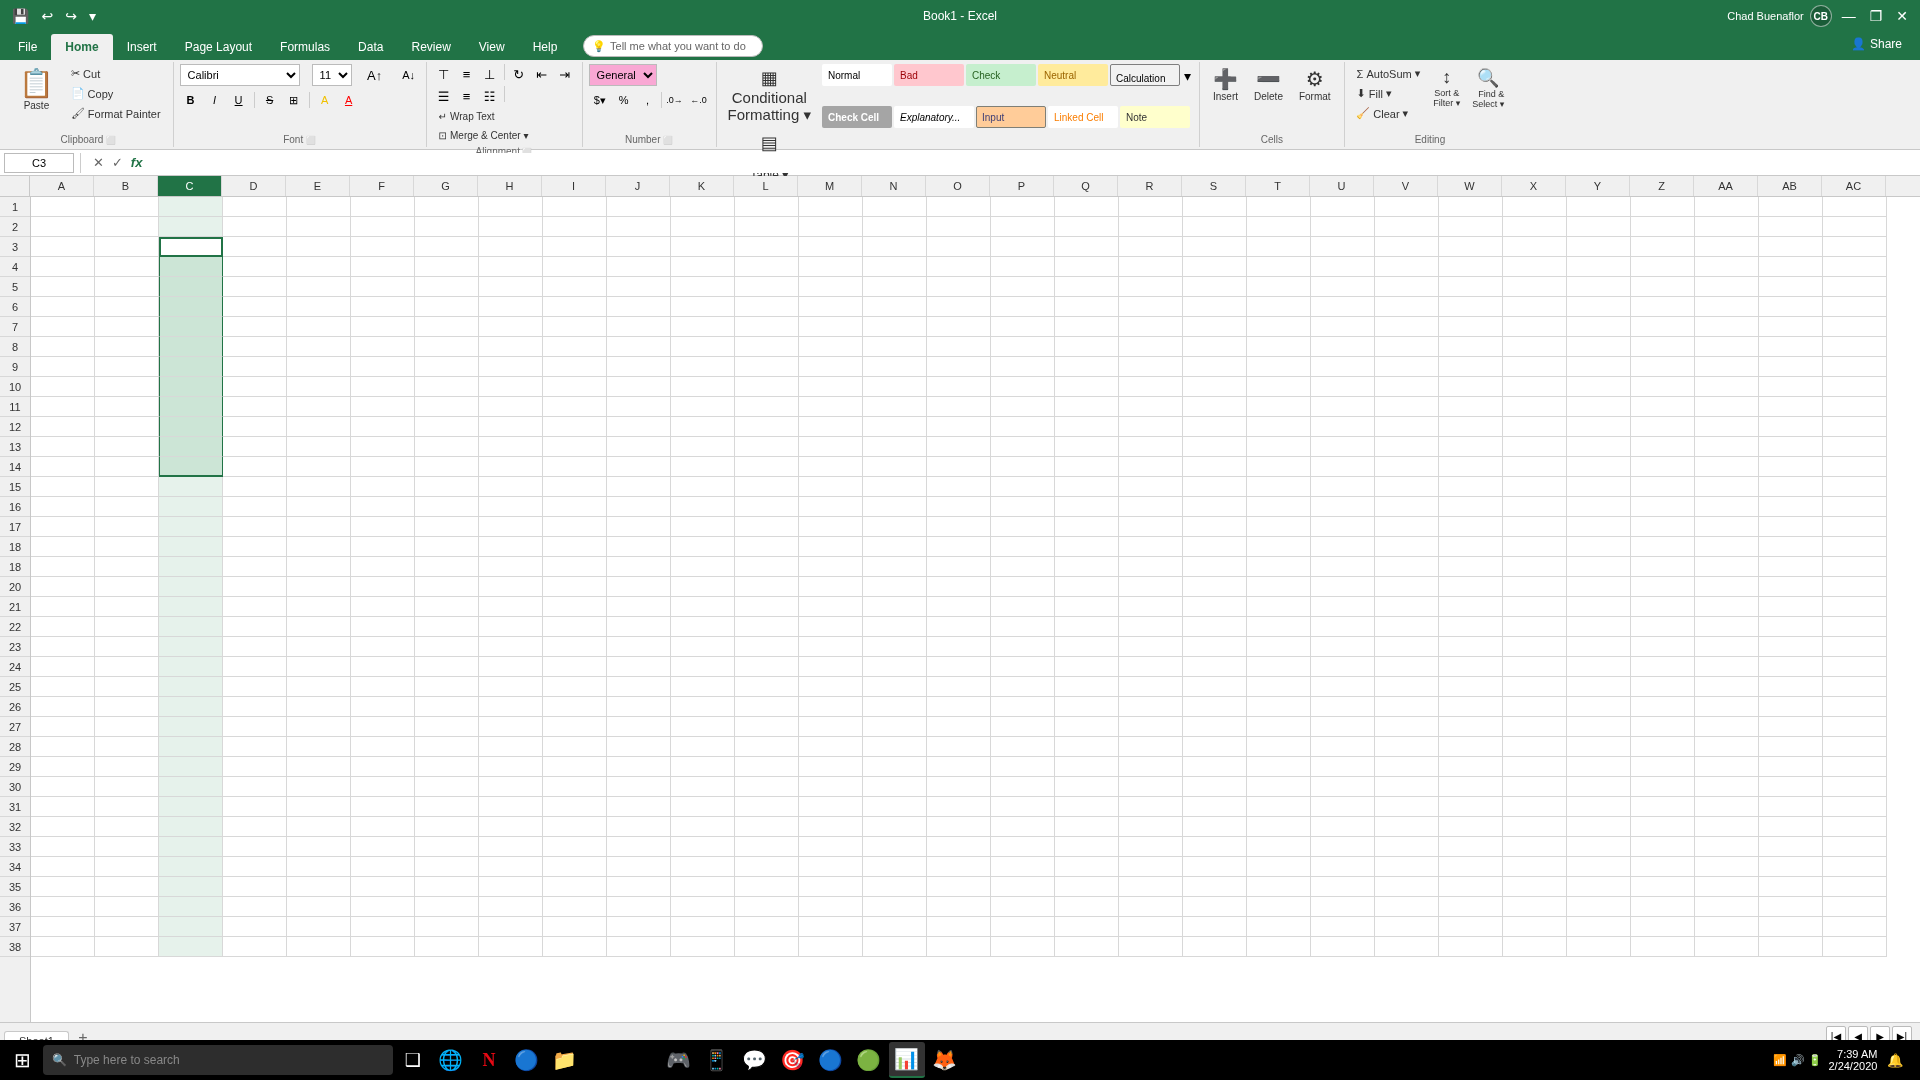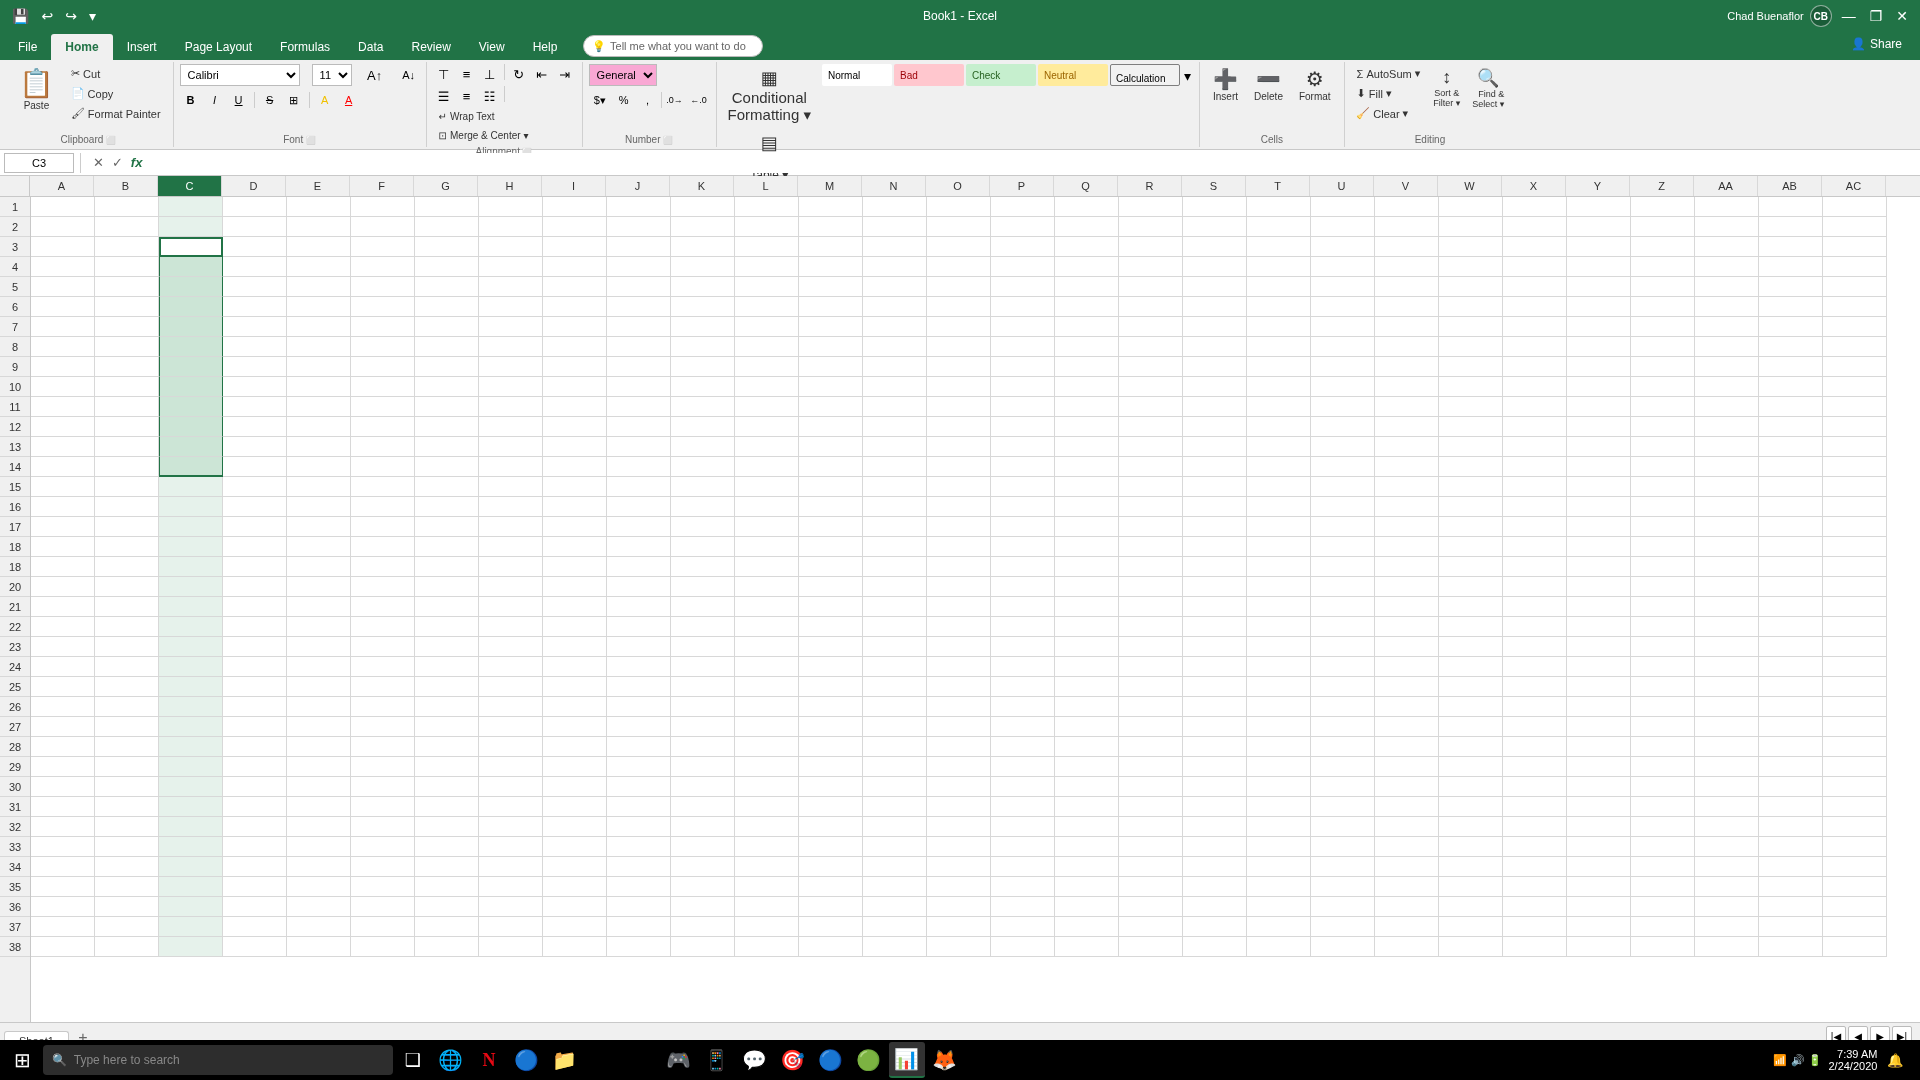--- a/index.html
+++ b/index.html
@@ -753,20 +753,37 @@
           <div class="style-cell style-good">
             <span>Check</span>
           </div>
           <div class="style-cell style-neutral">
             <span>Neutral</span>
           </div>
           <div class="style-cell style-calculation">
             <span>Calculation</span>
           </div>
           <button style="border:none; background:none; cursor:pointer; font-size:14px; padding:0 2px;">▾</button>
+        </div>
+        <div style="display:flex; gap:2px;">
+          <div class="style-cell style-check">
+            <span>Check Cell</span>
+          </div>
+          <div class="style-cell style-explanatory" style="min-width:80px;">
+            <span>Explanatory...</span>
+          </div>
+          <div class="style-cell style-input">
+            <span>Input</span>
+          </div>
+          <div class="style-cell style-linked">
+            <span>Linked Cell</span>
+          </div>
+          <div class="style-cell style-note">
+            <span>Note</span>
+          </div>
         </div>
       </div>
     </div>
     <div class="ribbon-group-label">Styles</div>
   </div>
 
   <div class="ribbon-group">
     <div class="ribbon-group-content">
       <button class="cells-btn">
         <span class="icon">➕</span>

